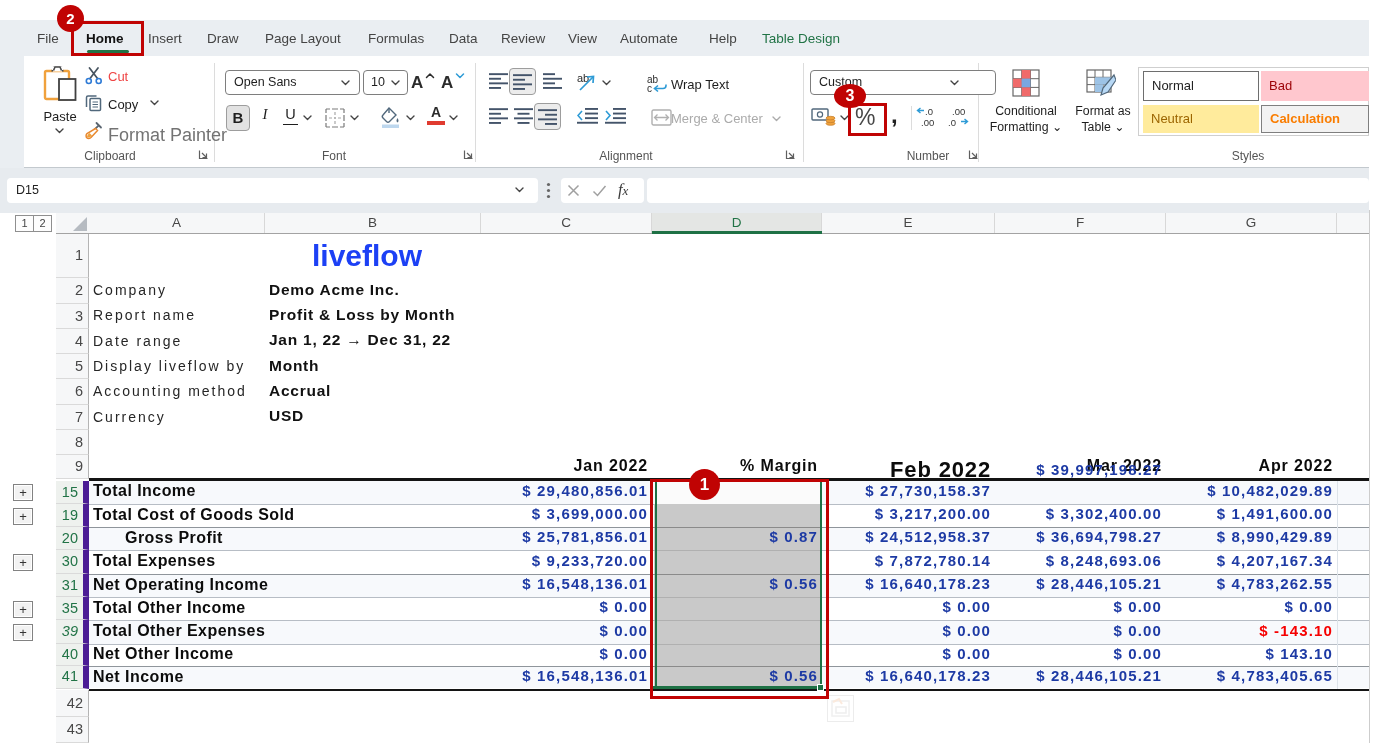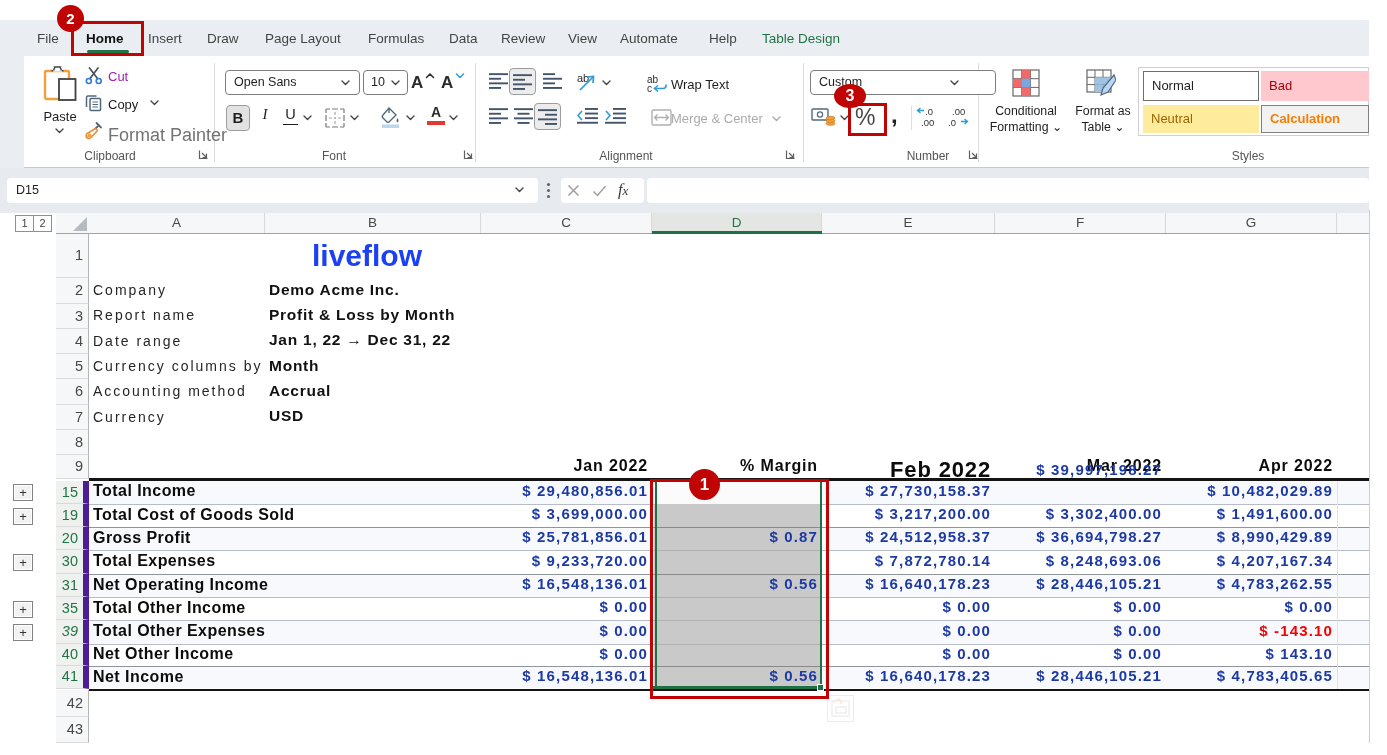--- a/index.html
+++ b/index.html
@@ -65,21 +65,21 @@
 </svg>
   <div class="abs" style="left:40px;top:109px;width:40px;text-align:center;font-size:13px;color:#1e1e1e;">Paste</div>
   <svg class="abs" style="left:55px;top:128px;" width="9" height="6">
         <path d="M1 1 L4.5 4.5 L8 1" stroke="#444" stroke-width="1.4" fill="none" stroke-linecap="round" stroke-linejoin="round"></path>
       </svg>
   <svg class="abs" style="left:85px;top:67px;" width="18" height="18">
 <path d="M4.5 1 L12.5 11.5 M13 1 L5 11.5" stroke="#46535f" stroke-width="1.7" stroke-linecap="round"></path>
 <circle cx="3.8" cy="14" r="2.5" fill="none" stroke="#2f7bd6" stroke-width="1.6"></circle>
 <circle cx="13.7" cy="14" r="2.5" fill="none" stroke="#2f7bd6" stroke-width="1.6"></circle>
 </svg>
-  <div class="abs" style="left:108px;top:69px;font-size:13px;color:#a21caf;">Cut</div>
+  <div class="abs" style="left:108px;top:69px;font-size:13px;color:#ef4444;">Cut</div>
   <svg class="abs" style="left:84px;top:94px;" width="19" height="18">
 <path d="M12.5 2 L4 2 Q2.5 2 2.5 3.5 L2.5 13" fill="none" stroke="#51687c" stroke-width="1.5"></path>
 <rect x="6" y="4.5" width="10.5" height="12" rx="1" fill="#fff" stroke="#51687c" stroke-width="1.5"></rect>
 <path d="M8.5 8 h5.5 M8.5 10.5 h5.5 M8.5 13 h5.5" stroke="#51687c" stroke-width="1"></path>
 </svg>
   <div class="abs" style="left:108px;top:96.5px;font-size:13px;color:#1e1e1e;">Copy</div>
   <svg class="abs" style="left:150px;top:100px;" width="9" height="6">
         <path d="M1 1 L4.5 4.5 L8 1" stroke="#444" stroke-width="1.4" fill="none" stroke-linecap="round" stroke-linejoin="round"></path>
       </svg>
   <svg class="abs" style="left:84px;top:121px;" width="21" height="19">
@@ -359,21 +359,21 @@
   <div class="plusbtn" style="top:623.8px;">+</div>
   </div>
 
   <div id="content">
   <div class="meta-l" style="top:282.6px;">Company</div>
   <div class="meta-v" style="top:282.2px;">Demo Acme Inc.</div>
   <div class="meta-l" style="top:307.9px;">Report name</div>
   <div class="meta-v" style="top:307.6px;">Profit &amp; Loss by Month</div>
   <div class="meta-l" style="top:333.2px;">Date range</div>
   <div class="meta-v" style="top:332.9px;">Jan 1, 22 → Dec 31, 22</div>
-  <div class="meta-l" style="top:358.5px;">Currency columns by</div>
+  <div class="meta-l" style="top:358.5px;">Display liveflow by</div>
   <div class="meta-v" style="top:358.2px;">Month</div>
   <div class="meta-l" style="top:383.8px;">Accounting method</div>
   <div class="meta-v" style="top:383.5px;">Accrual</div>
   <div class="meta-l" style="top:409.2px;">Currency</div>
   <div class="meta-v" style="top:408.9px;">USD</div>
   <div class="abs" style="left:312px;top:239px;font-size:30px;font-weight:bold;color:#1c40f5;letter-spacing:0px;">liveflow</div>
   <div class="num" style="right:739px;top:458.2px;color:#0c0c0c;font-size:16px;letter-spacing:0.85px;">Jan 2022</div>
   <div class="num" style="right:569px;top:458.2px;color:#0c0c0c;font-size:16px;letter-spacing:0.85px;">% Margin</div>
   <div class="num" style="right:396px;top:458.2px;color:#0c0c0c;font-size:22px;letter-spacing:0.85px;">Feb 2022</div>
   <div class="num" style="right:225px;top:458.2px;color:#0c0c0c;font-size:16px;letter-spacing:0.85px;">Mar 2022</div>
@@ -387,21 +387,21 @@
   <div class="sep" style="top:504.0px;background:#b7bdc5;"></div>
   <div class="sep" style="top:527.4px;background:#8f959b;"></div>
   <div class="sep" style="top:550.4px;background:#b7bdc5;"></div>
   <div class="sep" style="top:573.8px;background:#8f959b;"></div>
   <div class="sep" style="top:597.2px;background:#b7bdc5;"></div>
   <div class="sep" style="top:620.3px;background:#b7bdc5;"></div>
   <div class="sep" style="top:643.7px;background:#b7bdc5;"></div>
   <div class="sep" style="top:666.3px;background:#8f959b;"></div>
   <div class="rowlab" style="top:483.2px;">Total Income</div>
   <div class="rowlab" style="top:506.7px;">Total Cost of Goods Sold</div>
-  <div class="rowlab" style="top:529.9px;">Gross Profit</div>
+  <div class="rowlab" style="top:529.9px;margin-left:32px;">Gross Profit</div>
   <div class="rowlab" style="top:553.1px;">Total Expenses</div>
   <div class="rowlab" style="top:576.5px;">Net Operating Income</div>
   <div class="rowlab" style="top:599.8px;">Total Other Income</div>
   <div class="rowlab" style="top:623.0px;">Total Other Expenses</div>
   <div class="rowlab" style="top:646.0px;">Net Other Income</div>
   <div class="rowlab" style="top:668.6px;">Net Income</div>
   <div class="num" style="right:739px;top:483.2px;">$ 29,480,856.01</div>
   <div class="num" style="right:396px;top:483.2px;">$ 27,730,158.37</div>
   <div class="num" style="right:225px;top:462px;">$ 39,997,198.27</div>
   <div class="num" style="right:54px;top:483.2px;">$ 10,482,029.89</div>

